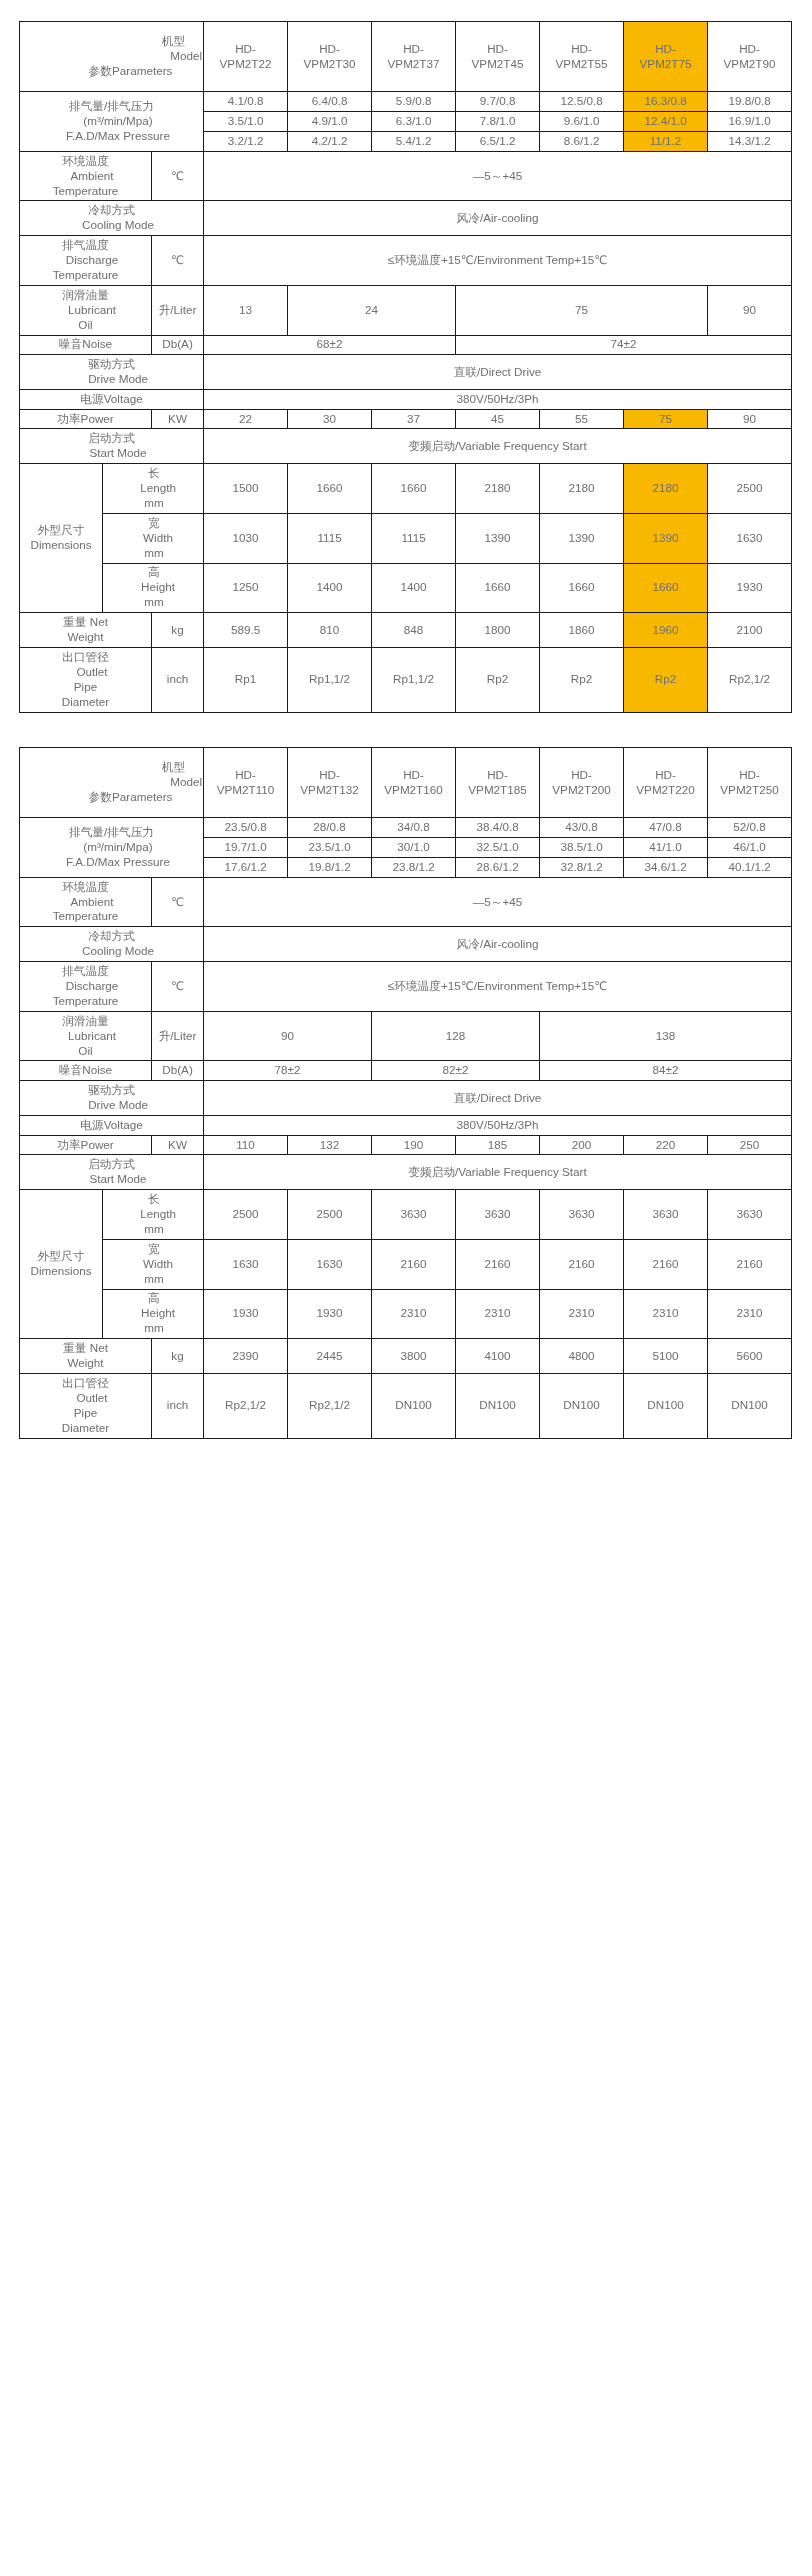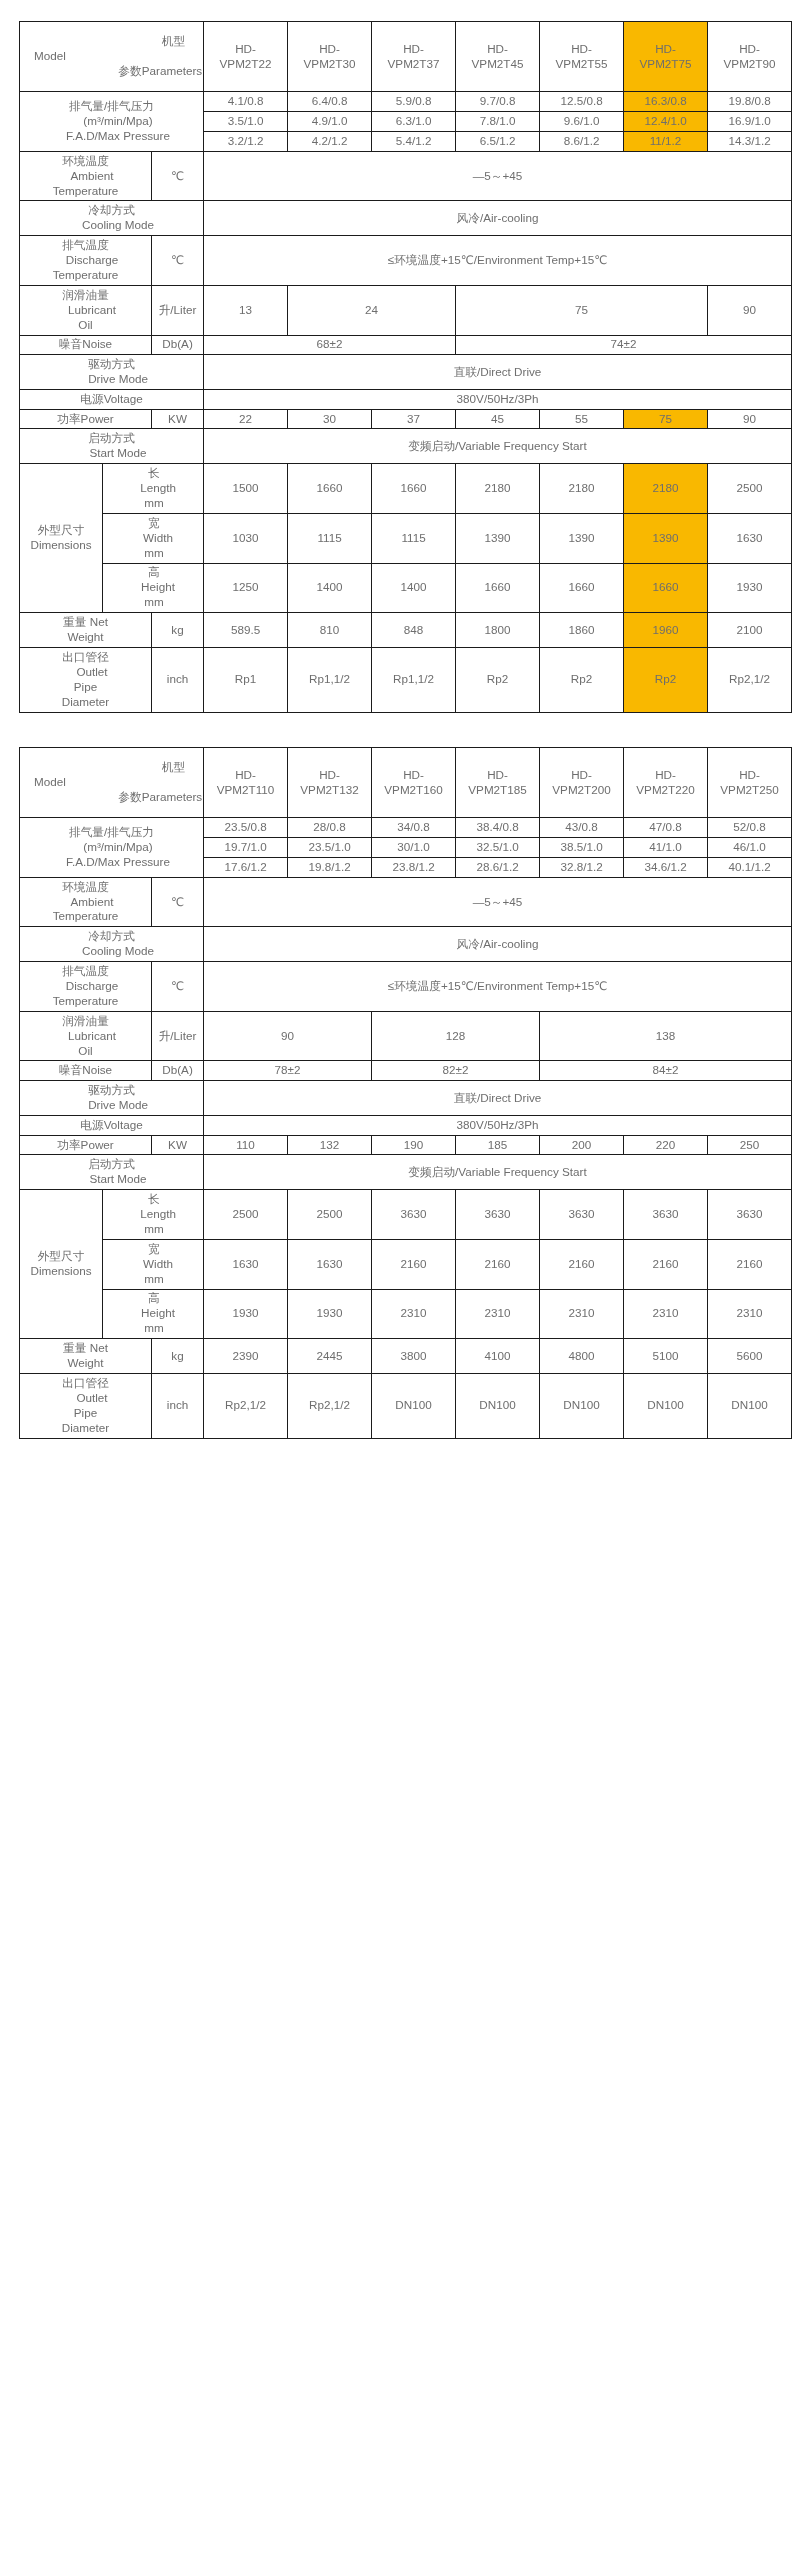--- a/index.html
+++ b/index.html
@@ -31,22 +31,22 @@
     font-size: 11.7px;
     line-height: 1.28;
     padding: 1.9px 0.9px;
   }
   td.hdr-model {
     text-align: left;
     padding: 5.6px 7.5px;
     height: 66px;
   }
   .hdr-model .l1 { display: block; text-align: right; padding-right: 17px; }
-  .hdr-model .l2 { display: block; text-align: left; padding-left: 13px; }
-  .hdr-model .l3 { display: block; text-align: right; padding-left: 38px; }
+  .hdr-model .l2 { display: block; text-align: right; padding-left: 19px; }
+  .hdr-model .l3 { display: block; text-align: center; padding-left: 38px; }
   td.rowlabel {
     text-align: left;
     padding: 5.6px 9.4px;
     font-size: 11.3px;
     line-height: 1.45;
   }
   td.rowlabel .cn { display: block; }
   td.rowlabel .en { display: block; padding-left: 13px; text-align: center; }
   td.rowlabel .en2 { display: block; }
   td.unit {

